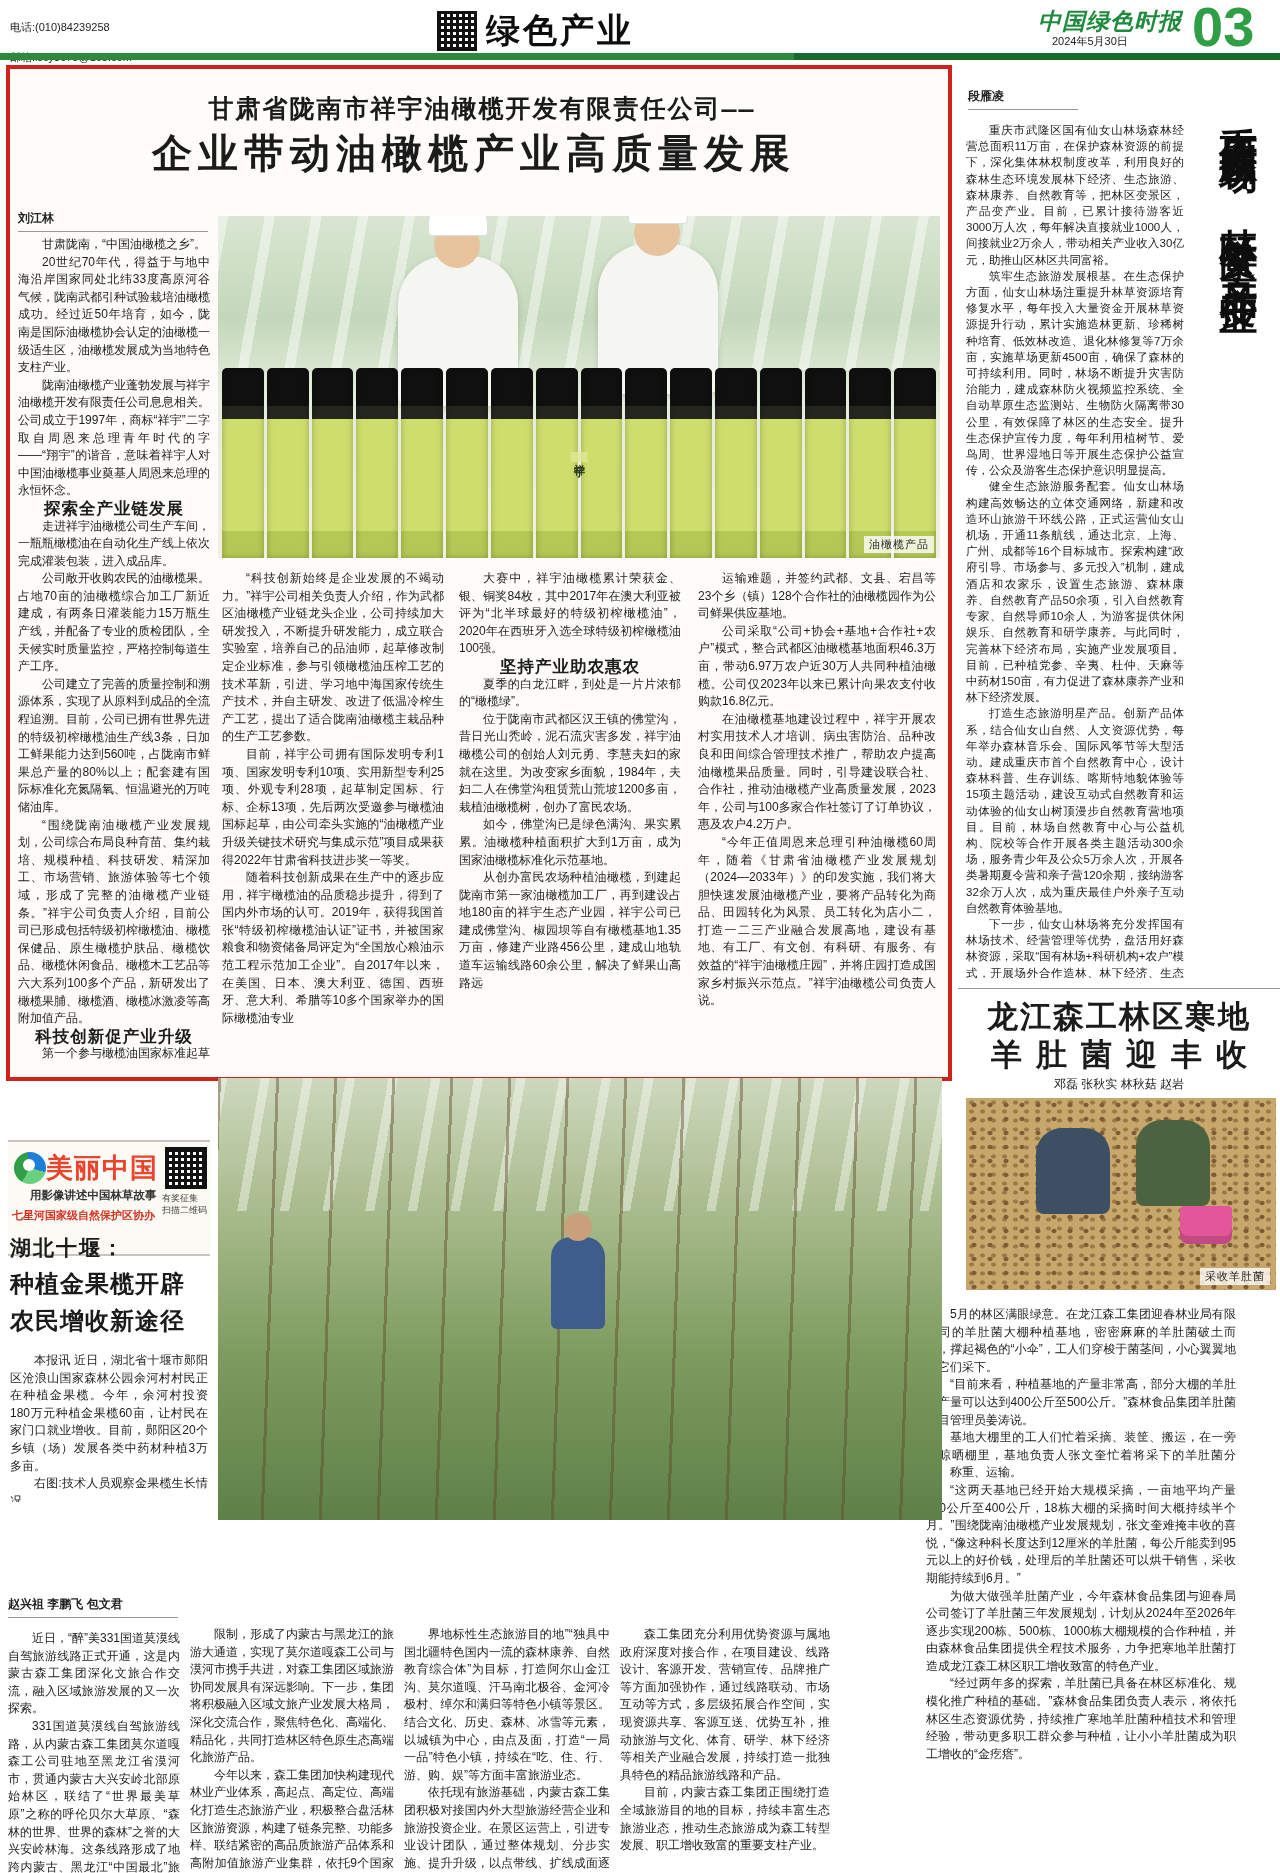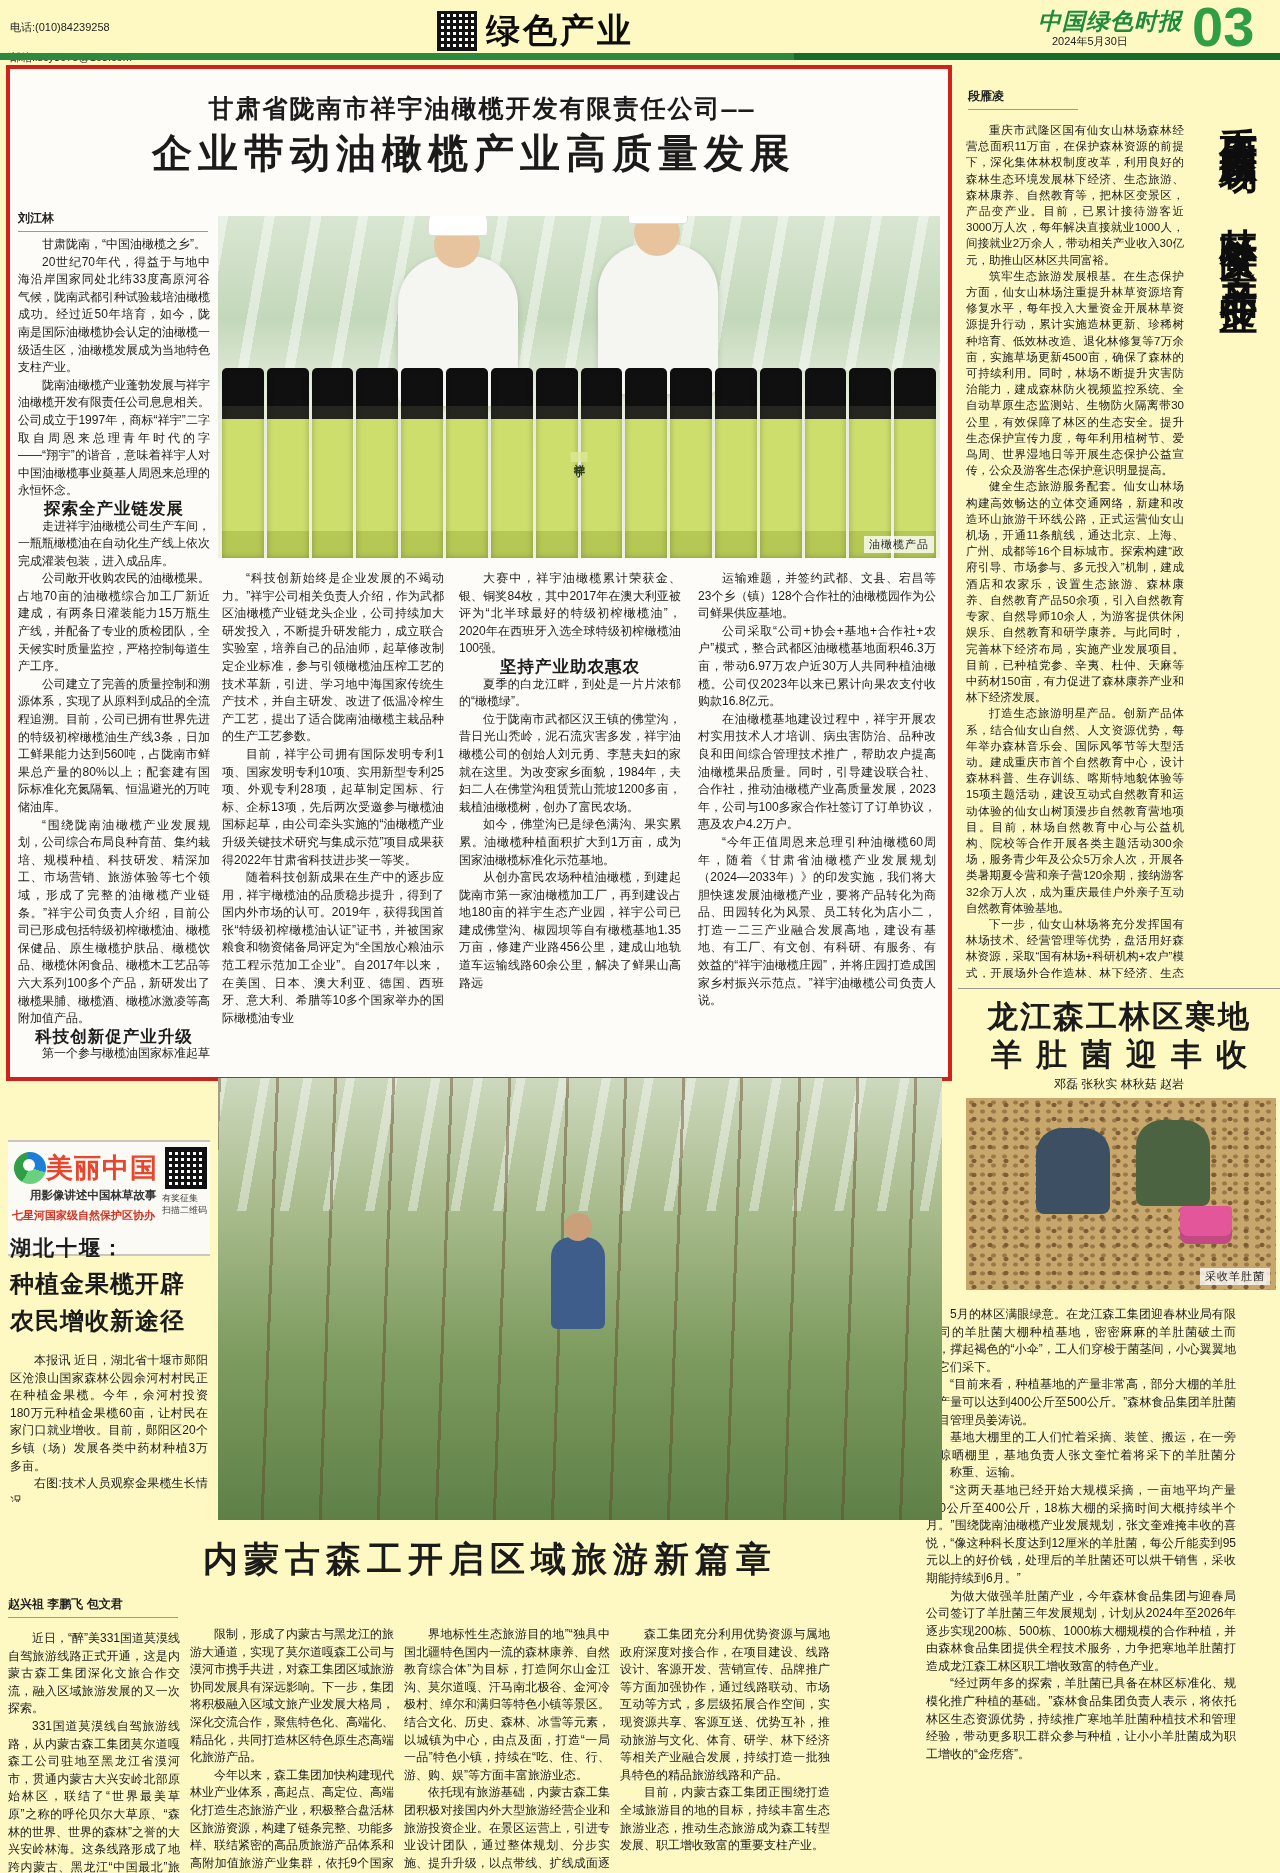--- a/index.html
+++ b/index.html
@@ -1,17 +1,17 @@
 <!DOCTYPE html>
 <html><head>
 <meta charset="utf-8">
 <style>
   html,body{margin:0;padding:0;}
   body{background:#e8e6e0;font-family:"Liberation Sans","DejaVu Sans",sans-serif;}
-  .page{position:relative;width:1280px;height:1873px;background:#fef9c3;margin:0 auto;overflow:hidden;color:#1b1b1b;}
+  .page{position:relative;width:1280px;height:1873px;background:#ffffff;margin:0 auto;overflow:hidden;color:#1b1b1b;}
   .abs{position:absolute;}
   .serif{font-family:"Liberation Serif","DejaVu Serif",serif;}
   
   .hdr-info{left:10px;top:5px;font-size:11px;line-height:15px;color:#222;white-space:pre-line;}
   .hdr-center{left:438px;top:8px;display:flex;align-items:center;gap:10px;}
   .qr{width:38px;height:38px;background-image:repeating-linear-gradient(90deg,#111 0 3px,transparent 3px 6px),repeating-linear-gradient(0deg,#111 0 3px,#fff 3px 6px);outline:2px solid #111;outline-offset:-1px;}
   .sec-title{font-size:34px;font-weight:900;letter-spacing:3px;color:#0d0d0d;}
   .paper-name{left:1038px;top:6px;color:#1e8a3c;font-size:23px;font-weight:900;font-style:italic;letter-spacing:1px;}
   .paper-date{left:1052px;top:34px;font-size:11px;color:#222;}
   .page-num{left:1192px;top:-6px;font-size:56px;font-weight:900;color:#2f9e44;}
@@ -216,21 +216,20 @@
     <p>右图:技术人员观察金果榄生长情况。</p>
 
   </div>
 
   <div class="abs photo green-photo">
     <div class="green-roof"></div>
     <div class="green-sticks"></div>
     <div class="farmer"></div>
   </div>
 
-  <div class="abs im-headline serif">内蒙古森工开启区域旅游新篇章</div>
   <div class="abs byline im-byline">赵兴祖 李鹏飞 包文君</div>
   <div class="abs body-txt col" style="left:8px;top:1630px;width:172px;height:243px;">
     <p>近日，“醉”美331国道莫漠线自驾旅游线路正式开通，这是内蒙古森工集团深化文旅合作交流，融入区域旅游发展的又一次探索。</p>
     <p>331国道莫漠线自驾旅游线路，从内蒙古森工集团莫尔道嘎森工公司驻地至黑龙江省漠河市，贯通内蒙古大兴安岭北部原始林区，联结了“世界最美草原”之称的呼伦贝尔大草原、“森林的世界、世界的森林”之誉的大兴安岭林海。这条线路形成了地跨内蒙古、黑龙江“中国最北”旅游生态圈，是打造“鸡冠之旅”的精品旅游线路。</p>
 
   </div>
   <div class="abs body-txt col" style="left:190px;top:1626px;width:204px;height:247px;">
     <p>限制，形成了内蒙古与黑龙江的旅游大通道，实现了莫尔道嘎森工公司与漠河市携手共进，对森工集团区域旅游协同发展具有深远影响。下一步，集团将积极融入区域文旅产业发展大格局，深化交流合作，聚焦特色化、高端化、精品化，共同打造林区特色原生态高端化旅游产品。</p>
     <p>今年以来，森工集团加快构建现代林业产业体系，高起点、高定位、高端化打造生态旅游产业，积极整合盘活林区旅游资源，构建了链条完整、功能多样、联结紧密的高品质旅游产品体系和高附加值旅游产业集群，依托9个国家森林公园、13个国家湿地公园、8个国家级和省级自然保护区及面积94万公顷的北部原始林区，以“世</p>
   </div>

